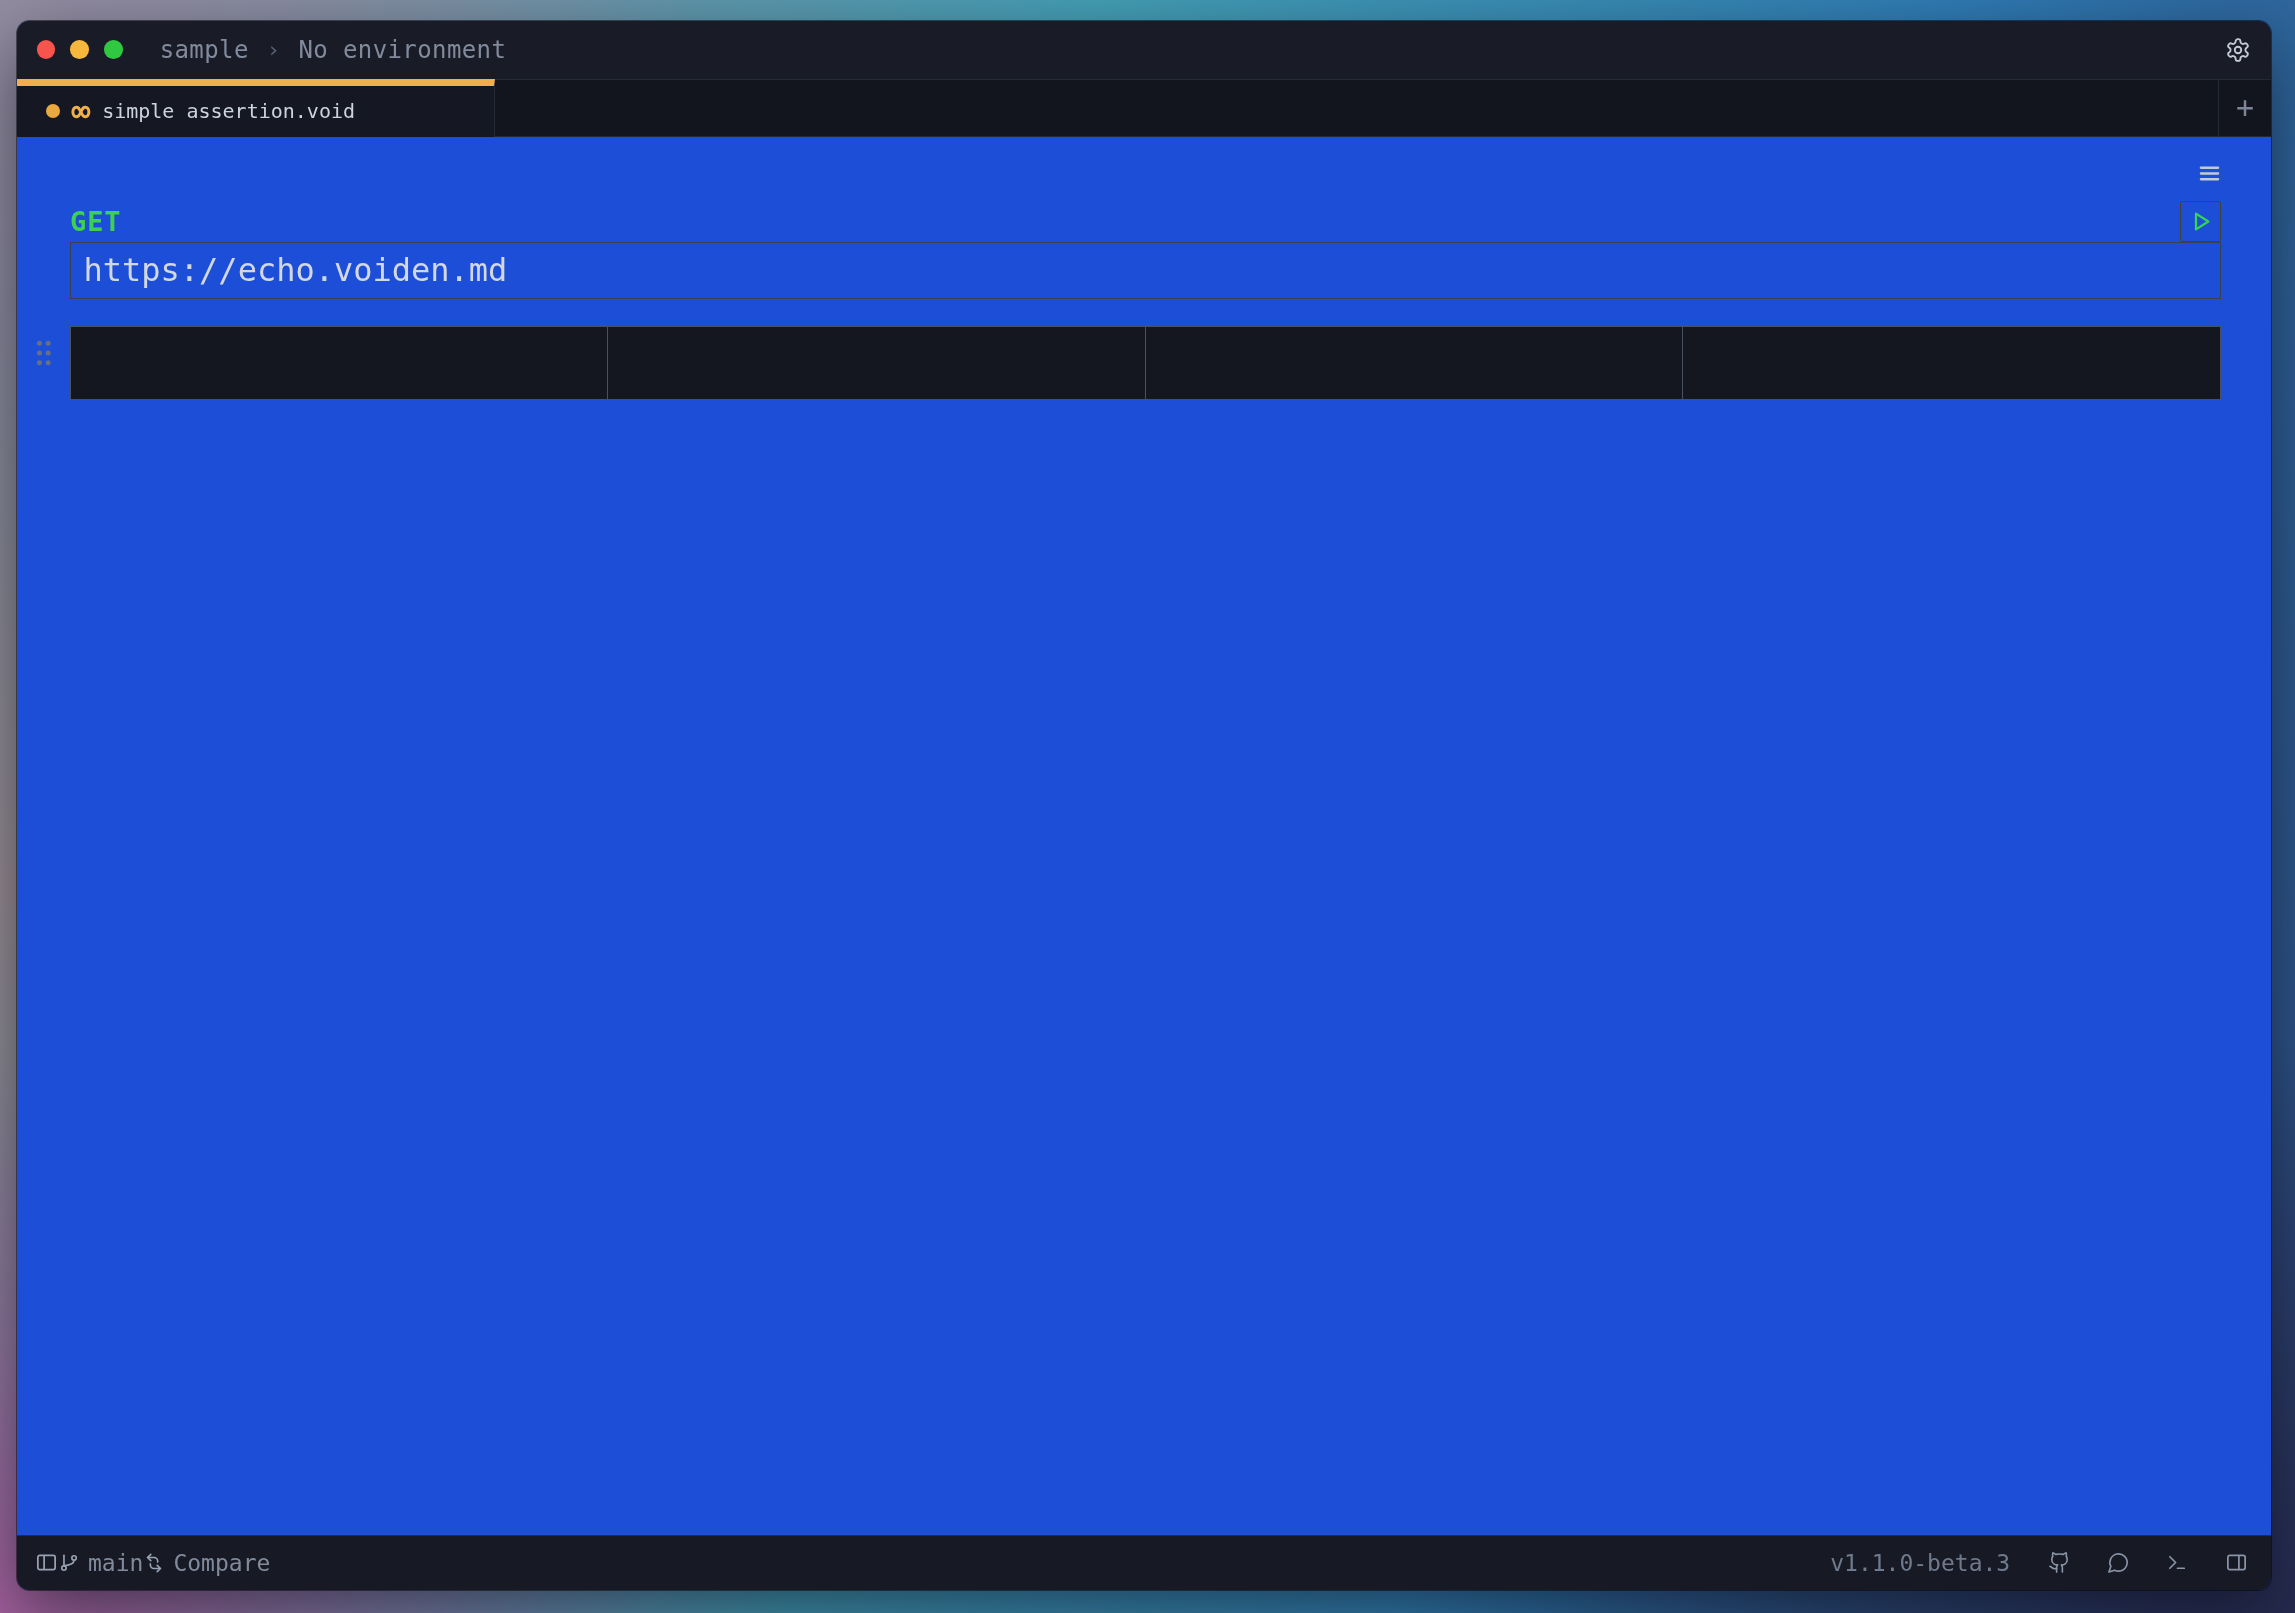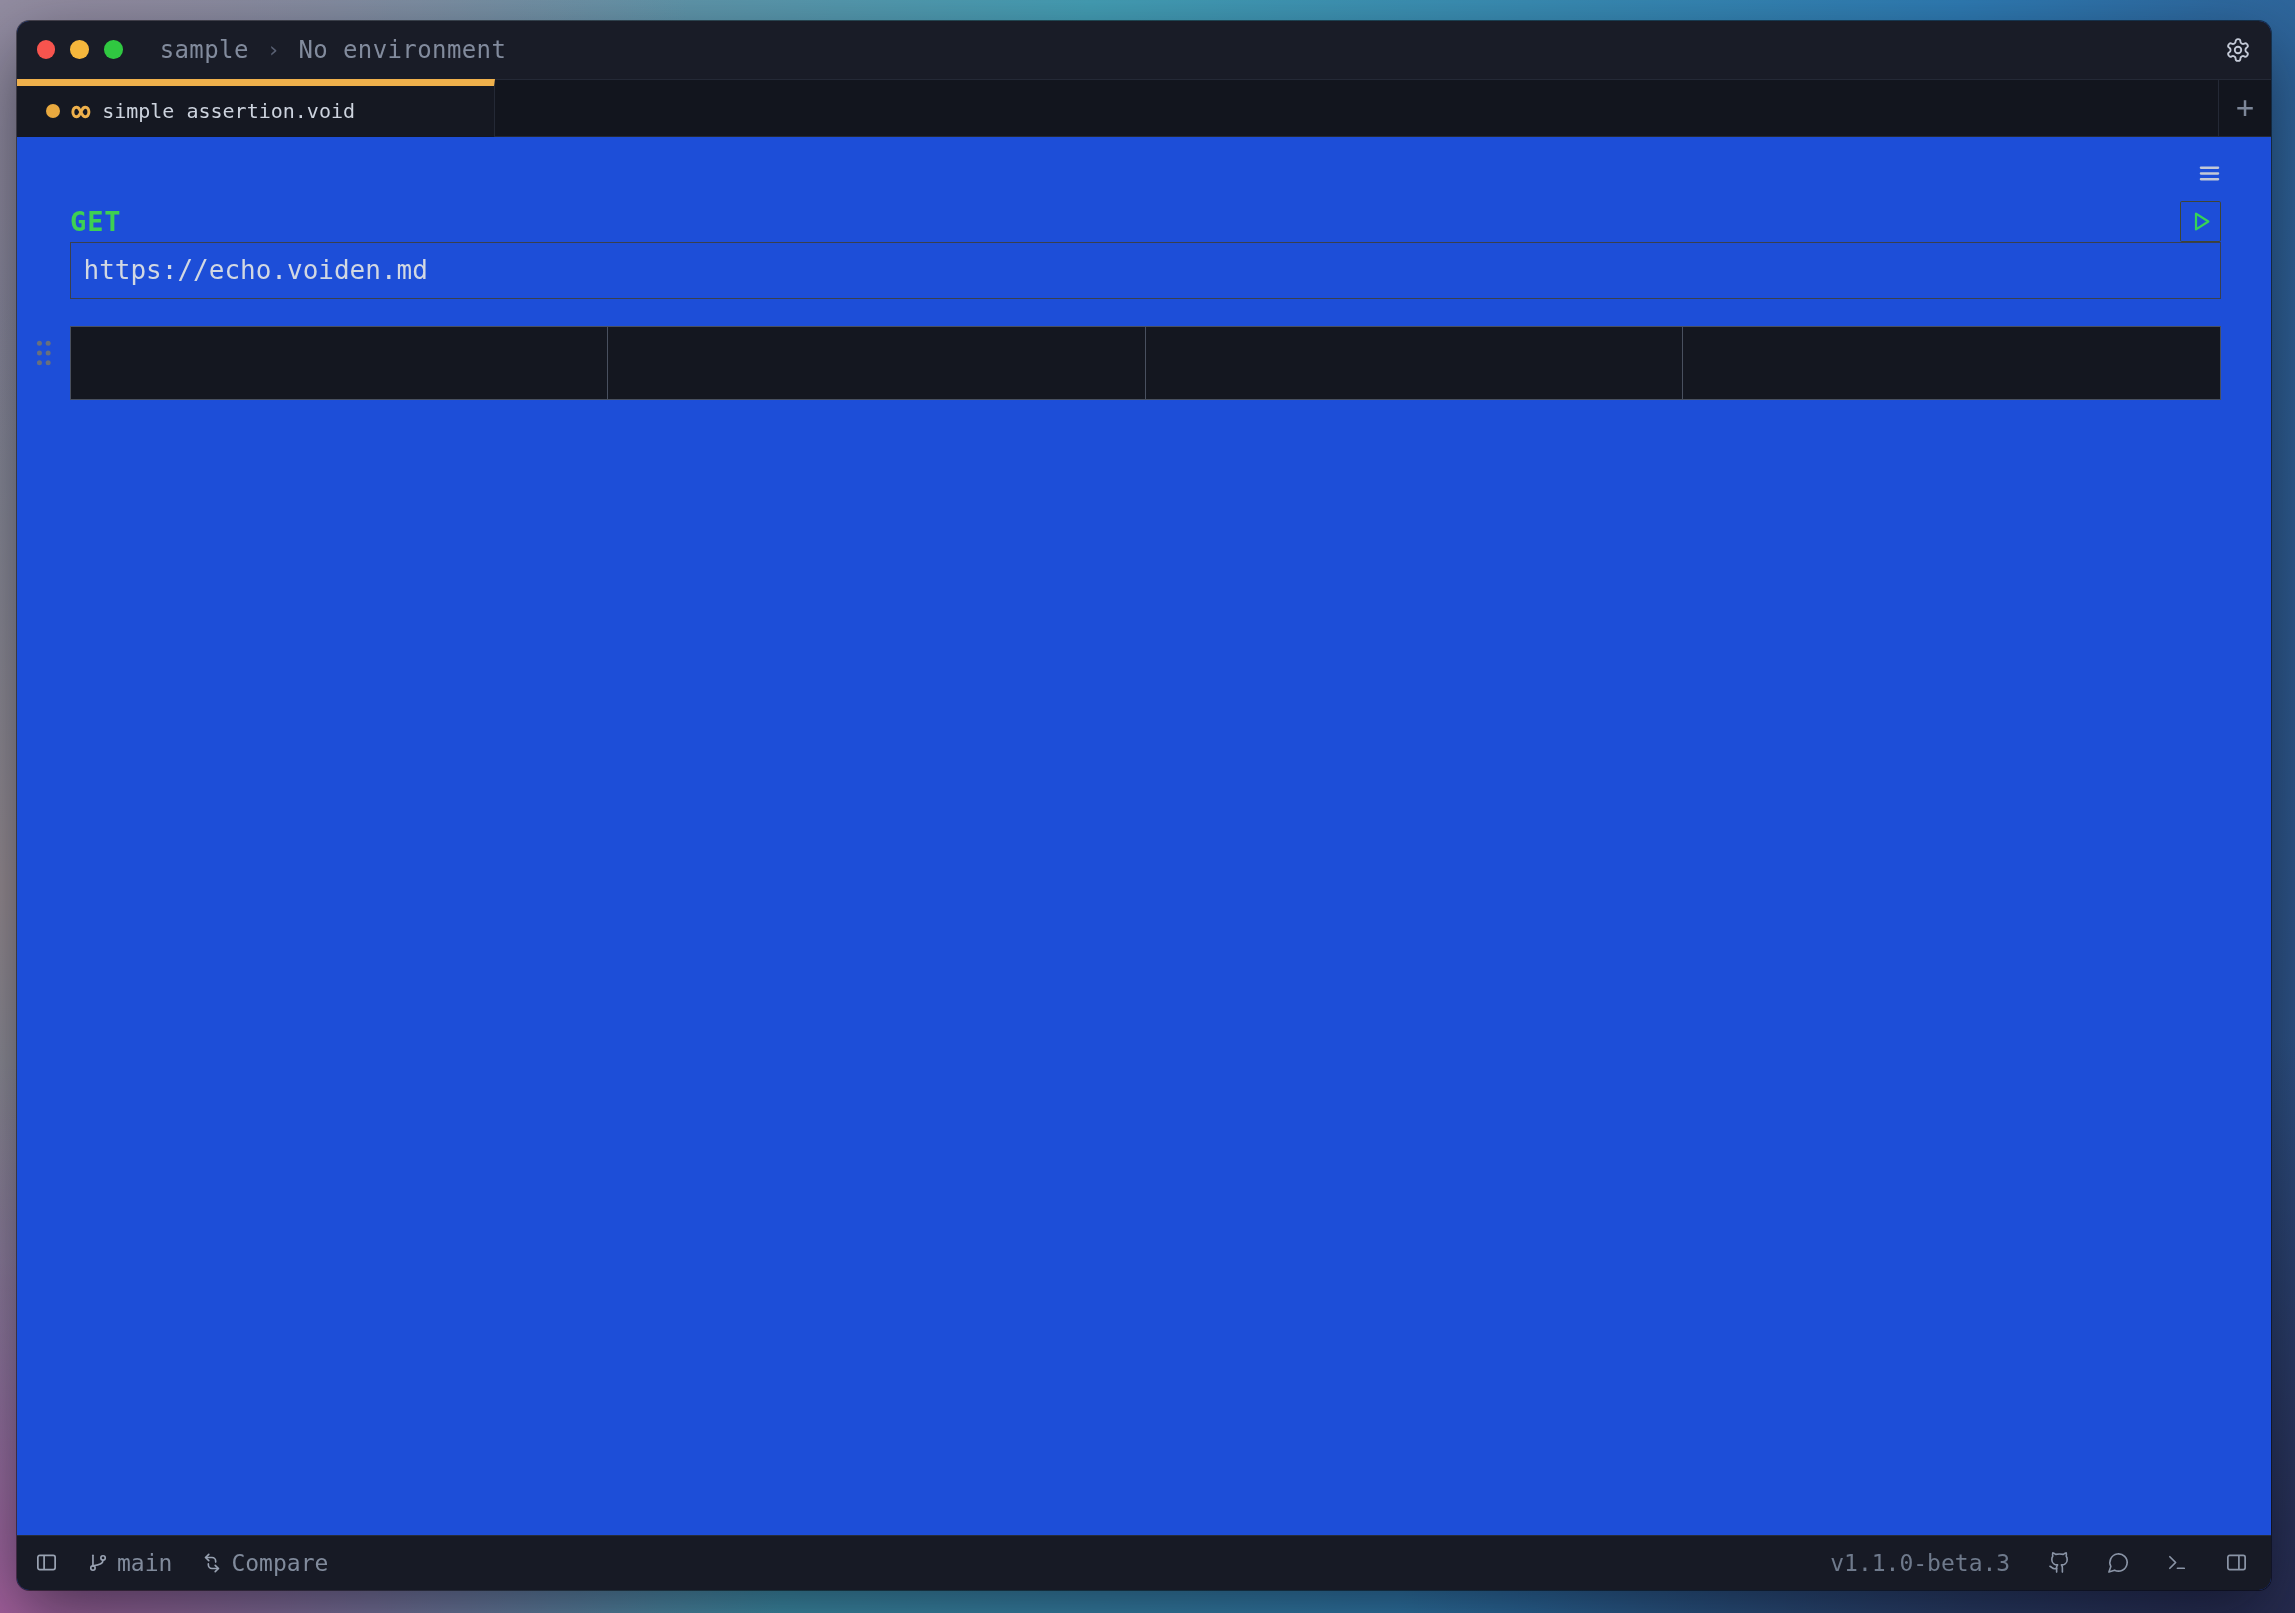--- a/index.html
+++ b/index.html
@@ -61,42 +61,42 @@
   .menu-row{ display:flex; justify-content:flex-end; height:23px; }
   .get-row{ margin-top:16px; height:41px; display:flex; justify-content:space-between; align-items:center; }
   .method{ color:#3ed052; font-size:27px; font-weight:bold; letter-spacing:0.9px; }
   .run-btn{
     width:41px; height:41px; border:1.8px solid #3f4534; background:transparent;
     display:flex; align-items:center; justify-content:center; cursor:pointer; border-radius:1.8px;
   }
   .url-box{
     width:100%; height:57px; border:1.8px solid #3a404d; background:transparent;
     color:#d2d8e2; font-family:"DejaVu Sans Mono","Liberation Mono",monospace;
-    font-size:26px; padding:0 0 0 12.5px; outline:none; display:block;
+    font-size:32px; padding:0 0 0 12.5px; outline:none; display:block;
   }
   .assertions{ margin-top:27px; position:relative; }
   .assert-header{
     height:53px; border:1.8px solid #49505f; display:flex; align-items:center;
     padding-left:10.7px; gap:9.8px;
   }
   .assert-title{ color:#58c8ea; font-size:24px; font-weight:bold; letter-spacing:0.4px; }
   .assert-table{ height:74px; display:grid; grid-template-columns:repeat(4,1fr); border:1.8px solid #49505f; }
   .assert-cell{ border-right:1.8px solid #49505f; background:#141720; }
   .assert-cell:last-child{ border-right:none; }
   .grip{ position:absolute; left:-36px; top:11.6px; }
 
   
   .statusbar{
     height:55px; flex:0 0 55px; background:#171a25; border-top:1.8px solid #272d39;
     display:flex; align-items:center; padding:0 23px 0 18px;
     font-size:23px; color:#818b9c;
   }
   .sb-group{ display:flex; align-items:center; gap:8px; background:none; border:none;
     color:#818b9c; font-family:inherit; font-size:23px; cursor:pointer; }
-  .sb-left{ display:flex; align-items:center; gap:29px; }
+  .sb-left{ display:flex; align-items:center; }
   .sb-right{ margin-left:auto; display:flex; align-items:center; gap:36px; }
   .version{ color:#6f7a8c; margin-right:1.8px; }
   button{ background:none; border:none; cursor:pointer; padding:0; }
   svg{ display:block; }
 </style>
 </head>
 <body>
 
 <div class="window">
 

